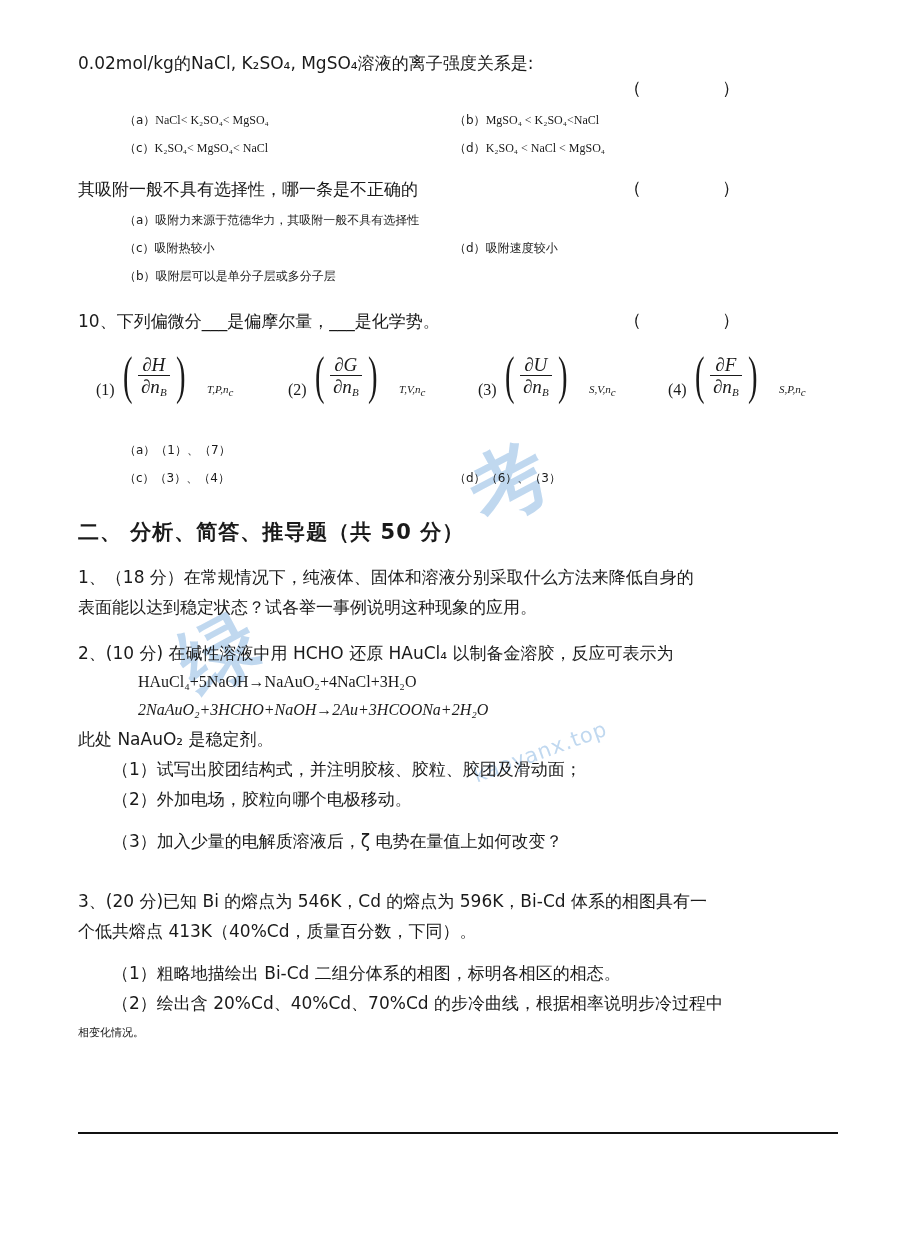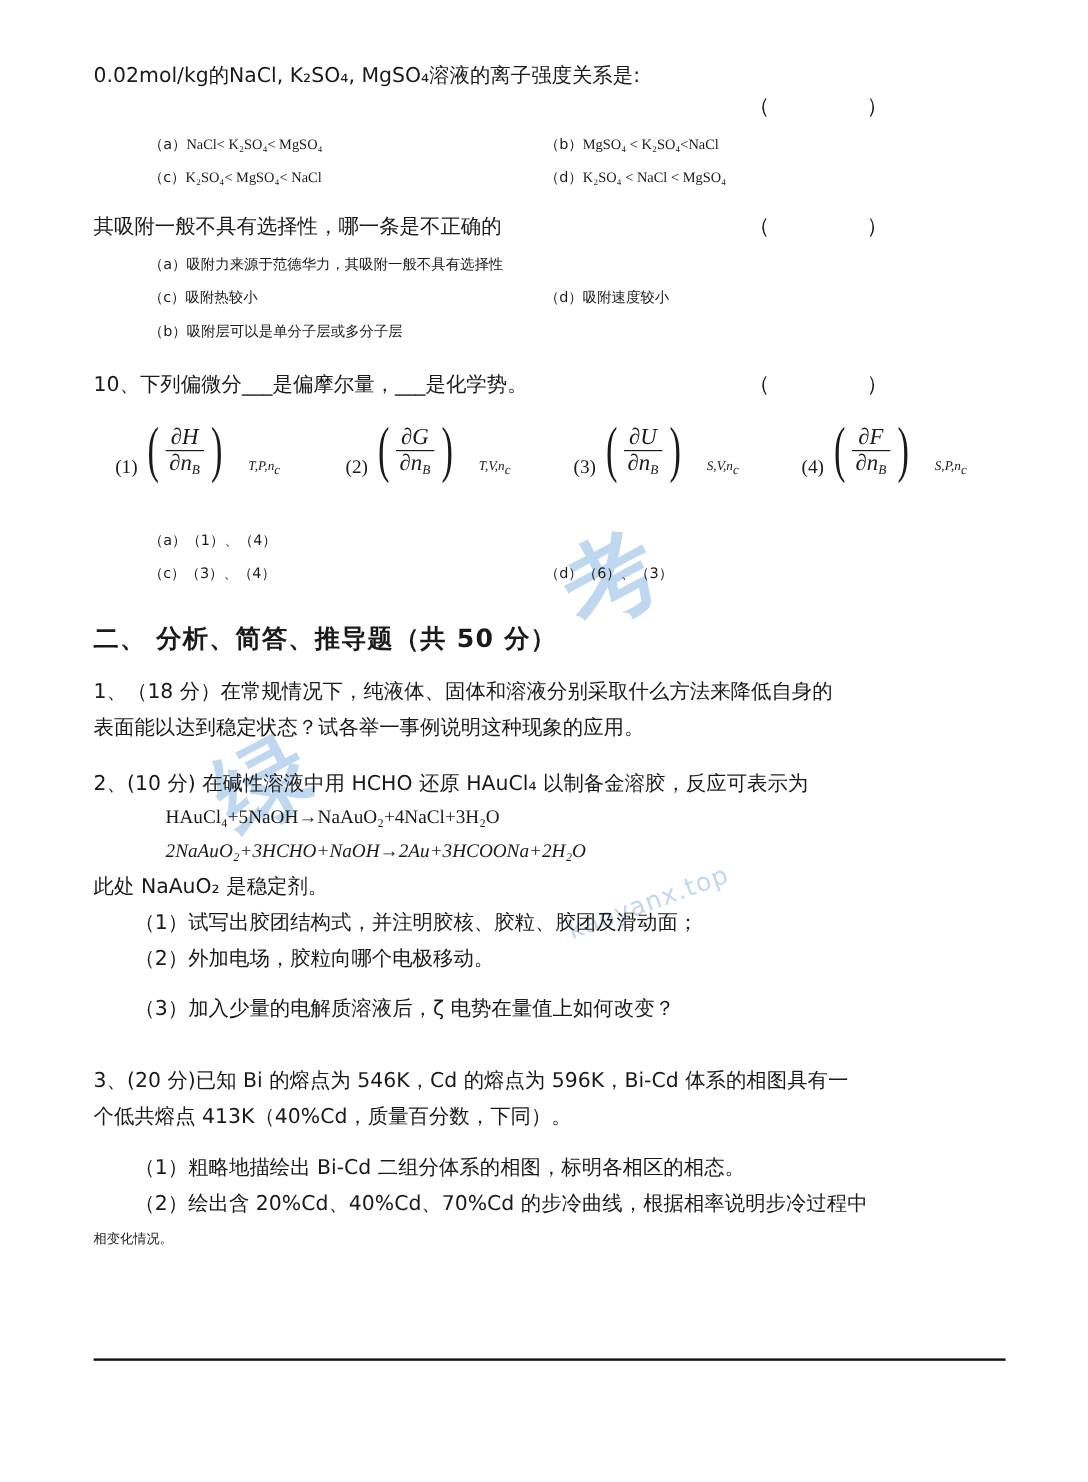--- a/index.html
+++ b/index.html
@@ -225,21 +225,21 @@
             <span class="num">∂F</span>
             <span class="den"><span>∂n</span><sub>B</sub></span>
           </span>
           <span class="bigparen">)</span>
           <span class="sub-right"><span>S,P,n</span><sub>c</sub></span>
         </div>
       </div>
 
       <div class="opts cjk" style="margin-top:2px;">
         <div class="optrow">
-          <span class="o1"><span>（a）</span><span>（1）、（4）</span></span>
+          <span class="o1"><span>（a）</span><span>（1）、（7）</span></span>
         </div>
         <div class="optrow">
           <span class="o1"><span>（c）</span><span>（3）、（4）</span></span>
           <span class="o2"><span>（d）</span><span>（6）、（3）</span></span>
         </div>
       </div>
     </div>
 
     <div class="section-title cjk">二、  分析、简答、推导题（共 50 分）</div>
 

